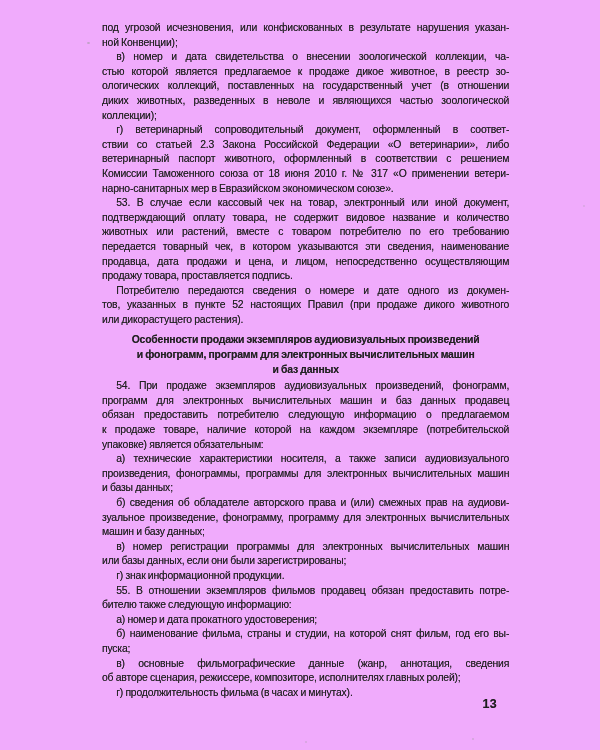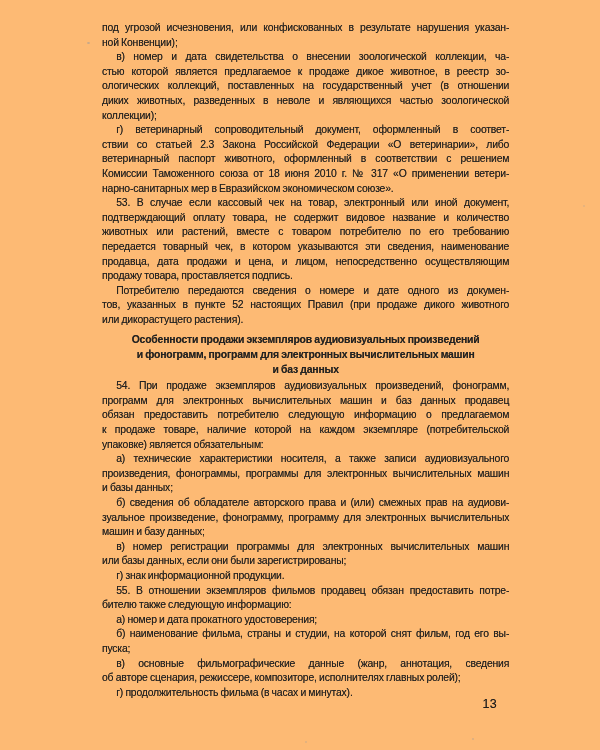--- a/index.html
+++ b/index.html
@@ -10,21 +10,21 @@
     width: 600px;
     height: 750px;
     position: relative;
     background: #ffffff;
     font-family: "Liberation Sans", sans-serif;
     overflow: hidden;
   }
   .page {
     position: absolute;
     inset: 0;
-    background: #fdba74;
+    background: #f0abfc;
   }
   .text-block {
     position: absolute;
     left: 102px;
     top: 20px;
     width: 430px;
     transform: scaleX(0.947);
     transform-origin: 0 0;
     color: #222222;
     font-size: 11px;
@@ -57,21 +57,21 @@
     text-indent: 0;
   }
   .page-number {
     position: absolute;
     top: 697px;
     left: 102px;
     width: 407px;
     box-sizing: border-box;
     padding-right: 12px;
     text-align: right;
-    font-weight: normal;
+    font-weight: bold;
     font-size: 12.5px;
     color: #1d1d1d;
     letter-spacing: 0.3px;
     text-shadow: 0 0 0.4px rgba(0,0,0,0.5);
   }
   .speck {
     position: absolute;
     background: #9a9a9a;
     border-radius: 50%;
     opacity: 0.55;

